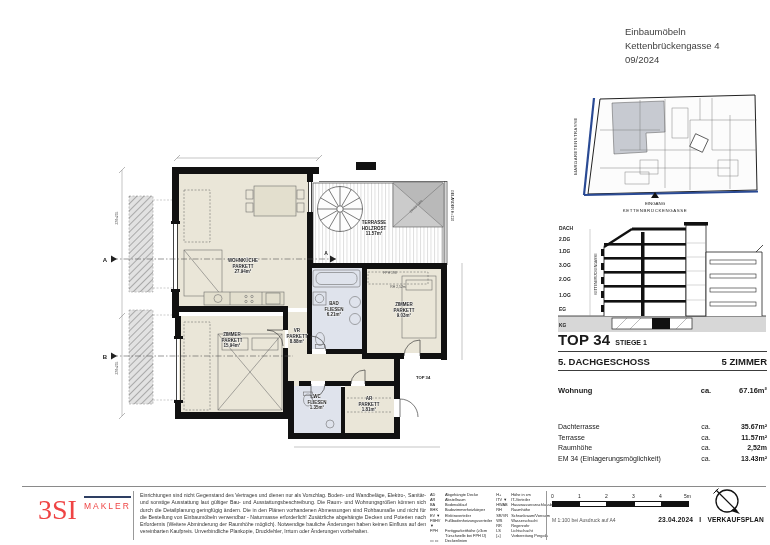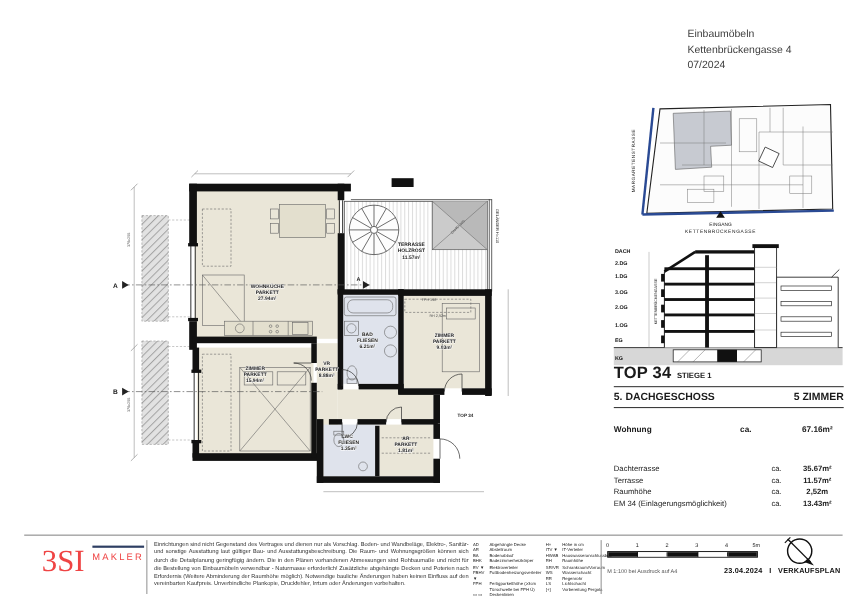--- a/index.html
+++ b/index.html
@@ -9,27 +9,27 @@
   svg text{font-family:"Liberation Sans",sans-serif;fill:#1a1a1a;}
   .plan-label{font-weight:bold;font-size:4.5px;text-anchor:middle;paint-order:stroke;stroke:#ffffff;stroke-width:0.7px;}
   .micro{font-size:3.4px;fill:#555;text-anchor:middle;}
   .header{position:absolute;left:625px;top:25px;font-size:9.5px;line-height:14px;color:#3d3d3d;}
   .titleblock{position:absolute;left:558px;top:331px;width:209px;}
   .tb-head{border-bottom:1.5px solid #3c3c3c;padding-bottom:2px;}
   .tb-unit{font-size:15px;font-weight:bold;letter-spacing:.2px;}
   .tb-stair{font-size:7px;font-weight:bold;margin-left:5px;}
   .tb-row1{display:flex;justify-content:space-between;font-size:9.5px;font-weight:bold;
            padding:4px 0 3px;border-bottom:1.5px solid #3c3c3c;}
-  .tb-main{display:flex;font-size:7.5px;font-weight:bold;margin-top:15px;gap:28px;}
+  .tb-main{display:flex;font-size:7.5px;font-weight:bold;margin-top:15px;}
   .tb-main .lbl{flex:1;}
   .tb-details{margin-top:27px;font-size:7px;}
   .tb-details .row{display:flex;line-height:10.5px;}
   .tb-details .lbl{flex:1;}
   .ca{width:26px;text-align:center;}
-  .val{width:48px;text-align:center;font-weight:bold;}
+  .val{width:48px;text-align:right;font-weight:bold;}
   .footer{position:absolute;left:22px;top:486px;width:744px;height:57px;border-top:1px solid #8a8a8a;}
   .logo{position:absolute;left:16px;top:9px;color:#ef4444;white-space:nowrap;}
   .logo .brand{font-family:"Liberation Serif",serif;font-size:28px;line-height:28px;}
   .logo .division{display:inline-block;vertical-align:10px;margin-left:7px;border-top:2px solid #2e3f63;
                   padding-top:3px;font-size:8.5px;letter-spacing:2px;}
   .vsep{position:absolute;top:4px;height:49px;border-left:1px solid #999;}
   .disclaimer{position:absolute;left:118px;top:5px;width:286px;font-size:5.15px;line-height:7.3px;
               color:#333;text-align:justify;}
   .legend{position:absolute;left:408px;top:5px;width:114px;display:flex;gap:4px;font-size:3.9px;
           line-height:5.15px;color:#222;}
@@ -341,21 +341,21 @@
     <circle cx="727" cy="501" r="11" fill="none" stroke="#111" stroke-width="1.3"></circle>
     <line x1="716" y1="490" x2="737" y2="511" stroke="#111" stroke-width="1.2"></line>
     <line x1="713.5" y1="493.5" x2="718.5" y2="488.5" stroke="#111" stroke-width="1"></line>
     <polygon points="740,514 731,511 734.5,507.5" fill="#111"></polygon>
   </g>
 </svg>
 
 <div class="header">
   <div>Einbaumöbeln</div>
   <div>Kettenbrückengasse 4</div>
-  <div>07/2024</div>
+  <div>09/2024</div>
 </div>
 
 <div class="titleblock">
   <div class="tb-head">
     <span class="tb-unit">TOP 34</span><span class="tb-stair">STIEGE 1</span>
   </div>
   <div class="tb-row1">
     <span>5. DACHGESCHOSS</span>
     <span>5 ZIMMER</span>
   </div>

